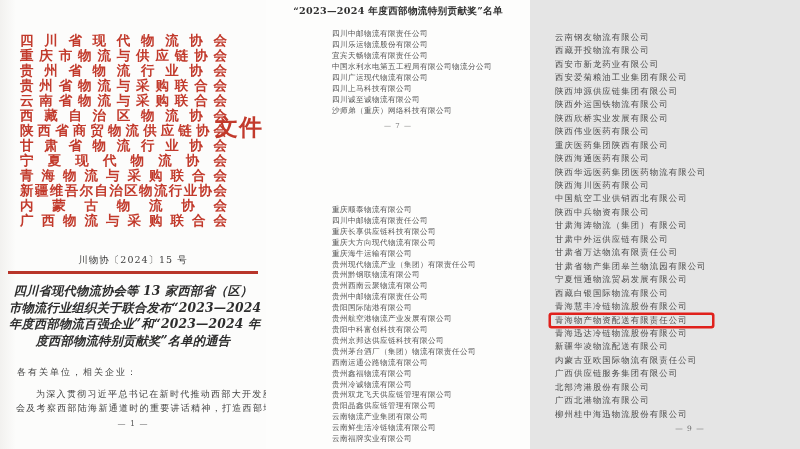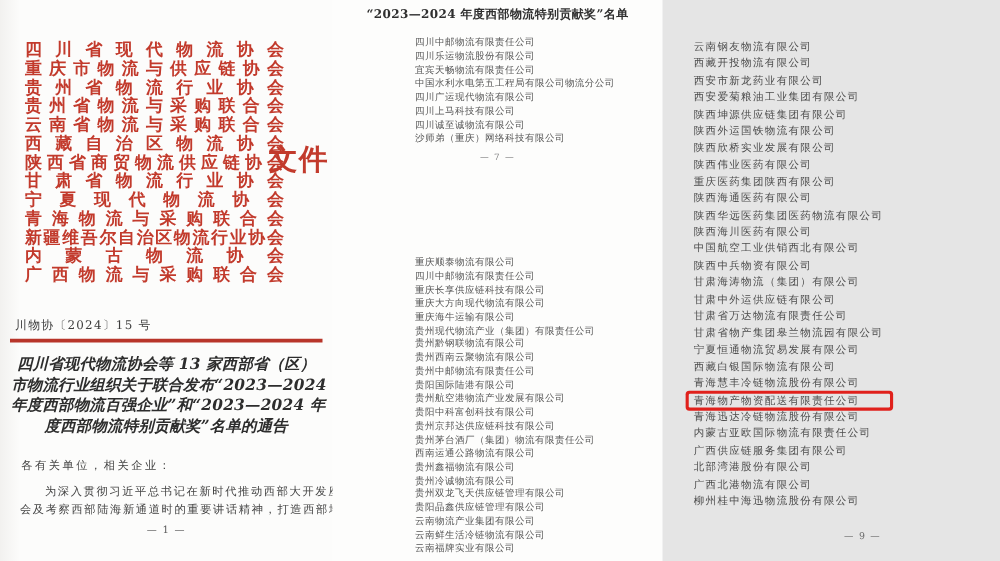--- a/index.html
+++ b/index.html
@@ -19,22 +19,22 @@
   .assoc-list { position:absolute; left:20px; top:33px; width:207px; }
   .assoc-line {
     color:#c23a2c; font-weight:bold; font-size:13.5px; line-height:15px;
     width:207px; text-align:justify; text-align-last:justify; white-space:nowrap;
   }
   .file-label {
     position:absolute; left:215px; top:112px; color:#c23a2c;
     font-weight:bold; font-size:23px; letter-spacing:1px; white-space:nowrap;
   }
   .doc-number {
-    position:absolute; top:254px; left:0; width:100%; 
-    font-size:9.5px; color:#3c3c3c; letter-spacing:1px;margin-left:12px;
+    position:absolute; top:254px; left:0; width:100%; text-align:center;
+    font-size:9.5px; color:#3c3c3c; letter-spacing:1px;
   }
   .red-rule { position:absolute; top:271px; left:8px; width:250px; height:2.5px; background:#b8352a; }
   .doc-title { position:absolute; top:283px; left:9px; width:248px; text-align:center; }
   .title-line {
     color:#2d2d2d; font-weight:bold; font-size:12.3px; line-height:16.5px;
     letter-spacing:0.2px; white-space:nowrap;font-style:italic;
   }
   .salutation {
     position:absolute; top:366px; left:17px; font-size:9px; color:#444;
     letter-spacing:2px; white-space:nowrap;
@@ -173,20 +173,21 @@
         <div class="r-row"><span class="nm">陕西中兵物资有限公司</span></div>
         <div class="r-row"><span class="nm">甘肃海涛物流（集团）有限公司</span></div>
         <div class="r-row"><span class="nm">甘肃中外运供应链有限公司</span></div>
         <div class="r-row"><span class="nm">甘肃省万达物流有限责任公司</span></div>
         <div class="r-row"><span class="nm">甘肃省物产集团皋兰物流园有限公司</span></div>
         <div class="r-row"><span class="nm">宁夏恒通物流贸易发展有限公司</span></div>
         <div class="r-row"><span class="nm">西藏白银国际物流有限公司</span></div>
         <div class="r-row"><span class="nm">青海慧丰冷链物流股份有限公司</span></div>
         <div class="r-row"><span class="nm hl">青海物产物资配送有限责任公司</span></div>
         <div class="r-row"><span class="nm">青海迅达冷链物流股份有限公司</span></div>
+        <div class="r-row"><span class="nm">新疆华凌物流配送有限公司</span></div>
         <div class="r-row"><span class="nm">内蒙古亚欧国际物流有限责任公司</span></div>
         <div class="r-row"><span class="nm">广西供应链服务集团有限公司</span></div>
         <div class="r-row"><span class="nm">北部湾港股份有限公司</span></div>
         <div class="r-row"><span class="nm">广西北港物流有限公司</span></div>
         <div class="r-row"><span class="nm">柳州桂中海迅物流股份有限公司</span></div>
       </div>
     <div class="page-num-right">— 9 —</div>
   </div>
 
 </div>

